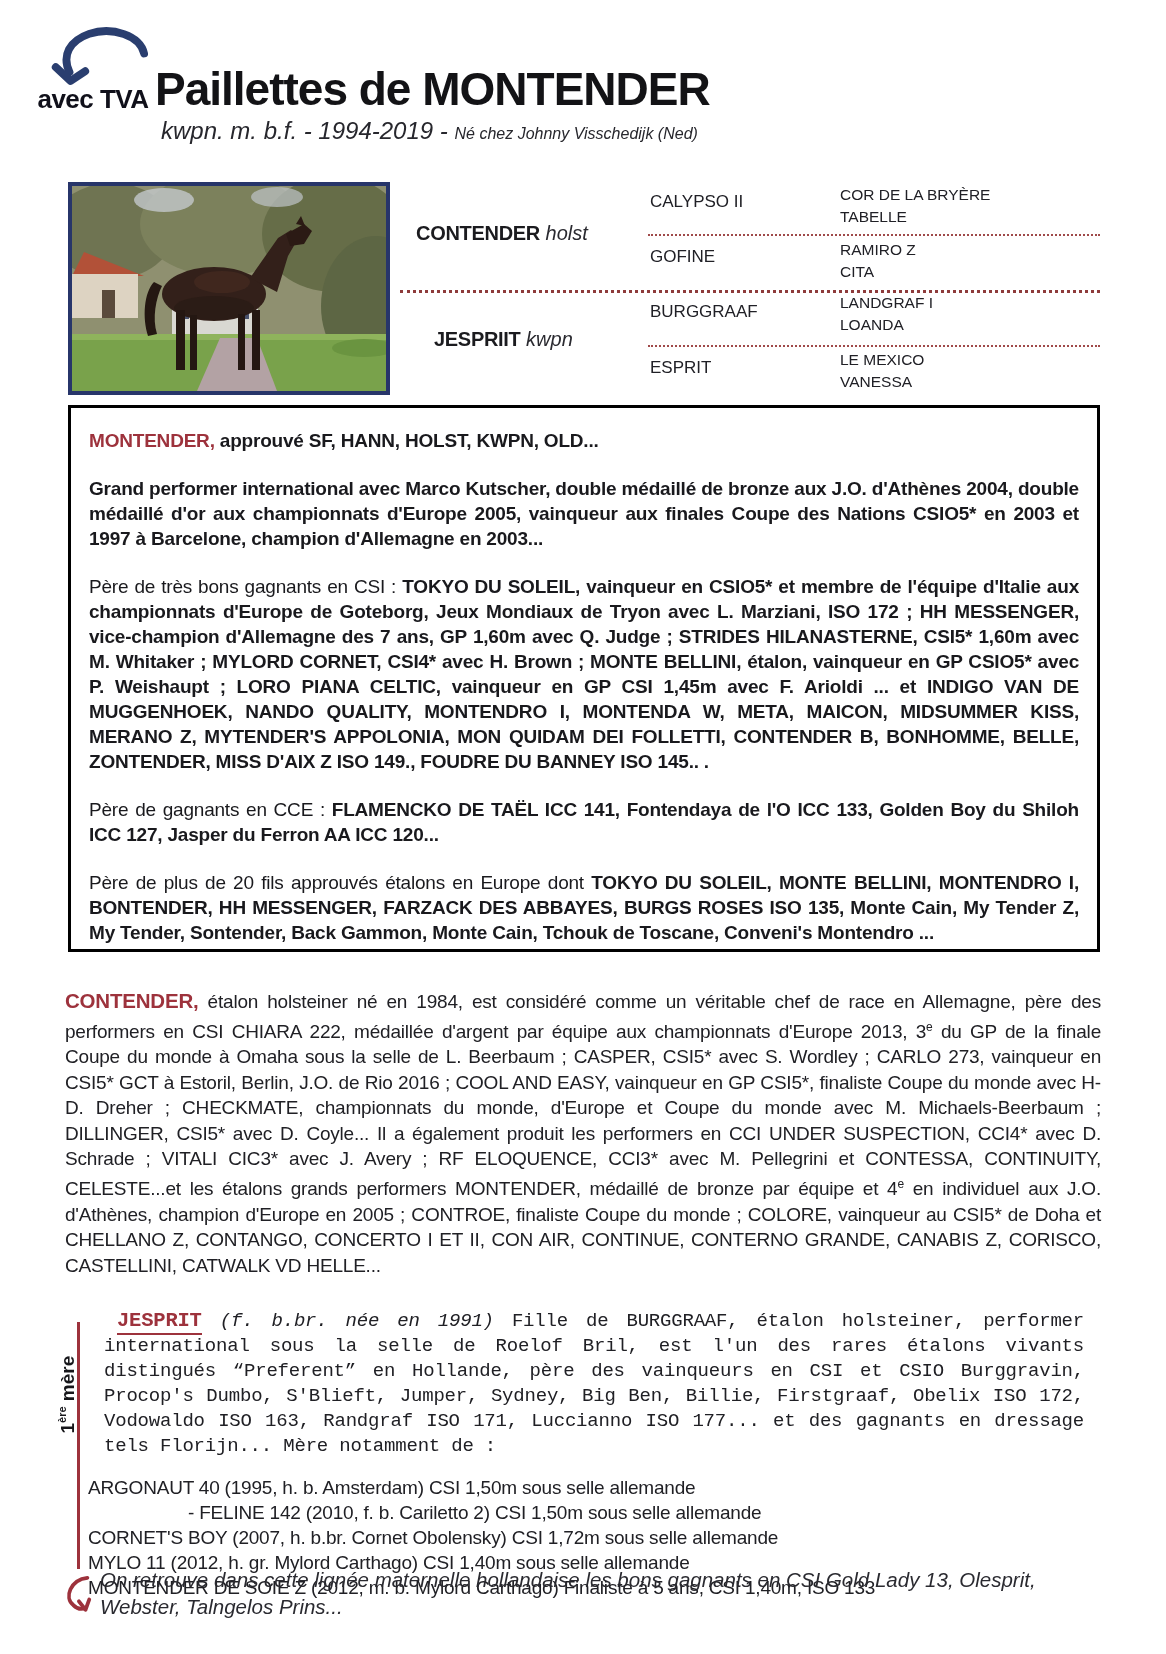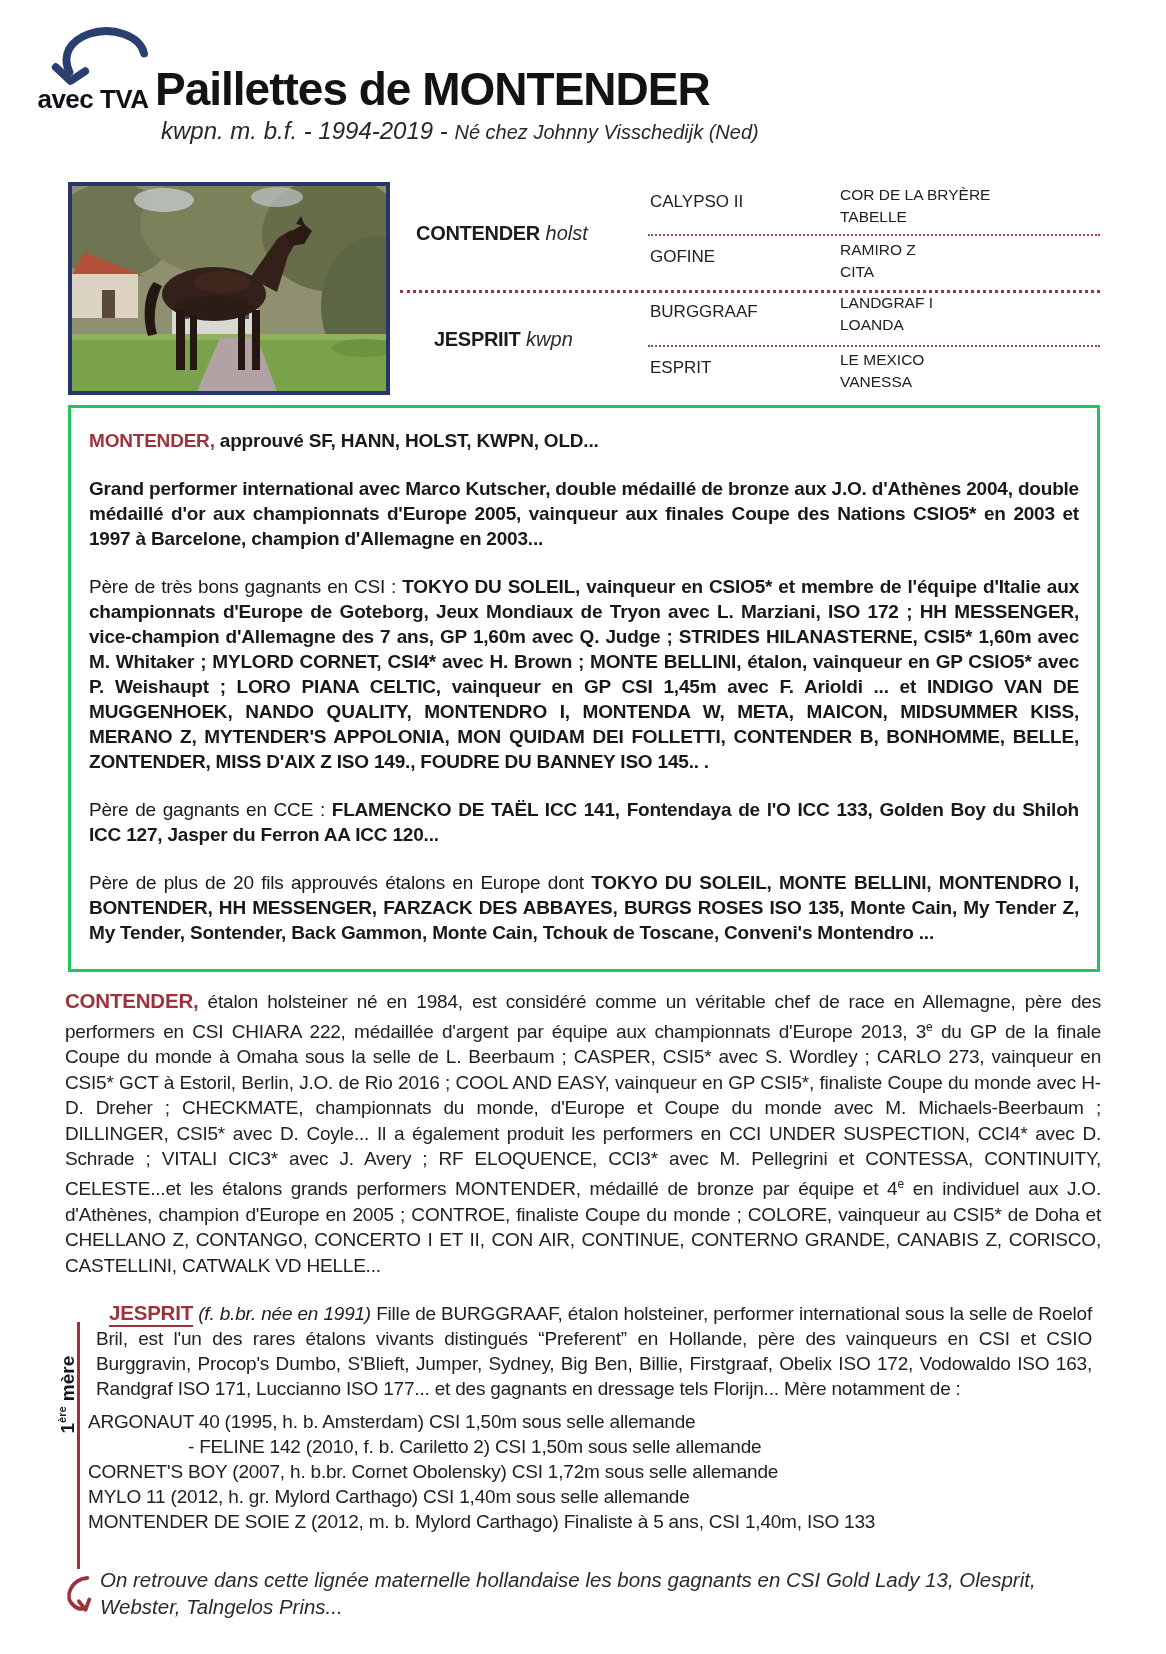--- a/index.html
+++ b/index.html
@@ -10,62 +10,62 @@
     color:#1b1b1f;
   }
   
   .top-arrow {position:absolute; left:42px; top:26px; width:108px; height:60px;}
   .avec-tva {position:absolute; left:28px; top:84px; width:130px; text-align:center;
     font-weight:bold; font-size:26px; letter-spacing:-0.5px; color:#10101a;}
   .title {position:absolute; left:155px; top:62px; font-size:46px; font-weight:bold;
     letter-spacing:-1px; color:#131316; white-space:nowrap;}
   .subtitle {position:absolute; left:161px; top:117px; font-style:italic; color:#27272d; white-space:nowrap;}
   .subtitle .sub-main {font-size:24px;}
-  .subtitle .sub-breeder {font-size:20px;}
+  .subtitle .sub-breeder {font-size:16px;}
   
   .photo {position:absolute; left:68px; top:182px; width:322px; height:213px;
     border:4px solid #27356a; box-sizing:border-box; background:#8a8a6d;}
   .photo svg {display:block; width:100%; height:100%;}
   .ped-name {position:absolute; white-space:nowrap;}
   .ped-sire {left:416px; top:222px; font-size:20px;}
   .ped-dam  {left:434px; top:328px; font-size:20px;}
   .ped-name b {font-weight:bold; letter-spacing:-0.3px;}
   .ped-name i {font-style:italic; font-weight:normal; color:#2a2a30;}
   .gen2 {position:absolute; left:650px; font-size:17px; color:#202026; white-space:nowrap;}
   .g2-0 {top:192px;} .g2-1 {top:247px;} .g2-2 {top:302px;} .g2-3 {top:358px;}
   .gen3 {position:absolute; left:840px; font-size:15.5px; line-height:22px; color:#202026; white-space:nowrap;}
   .g3-0 {top:184px;} .g3-1 {top:239px;} .g3-2 {top:292px;} .g3-3 {top:349px;}
   .dotline {position:absolute; height:0;}
   .dot-a {left:648px; top:234px; width:452px; border-top:2px dotted #a04a4a;}
   .dot-main {left:400px; top:290px; width:700px; border-top:3px dotted #8e3b3b;}
   .dot-b {left:648px; top:345px; width:452px; border-top:2px dotted #a04a4a;}
   
   .mont-box {position:absolute; left:68px; top:405px; width:1032px; box-sizing:border-box;
-    border:3px solid #22c55e; padding:20px 18px 24px 18px;}
+    border:3px solid #000000; padding:20px 18px 4px 18px;}
   .mont-box p {margin:0 0 23px 0; font-size:19px; line-height:25px; text-align:justify;
     letter-spacing:-0.2px; color:#19191d;}
   .mont-box p:last-child {margin-bottom:0;}
   .box-title {font-weight:bold; font-size:20.5px;}
   .red {color:#9d323c; font-weight:bold;}
   .b {font-weight:bold;}
   .lead {font-weight:normal;}
   
   .contender-sec {position:absolute; left:65px; top:988px; width:1036px;
     font-size:19px; line-height:25.5px; text-align:justify; letter-spacing:-0.2px; color:#202025;}
   .contender-sec sup {font-size:12px;}
   .contender-sec .red {font-size:20.5px;}
   
   .jesprit-block {position:absolute; left:88px; top:1292px; width:1012px;
     font-size:19px; line-height:25px; color:#202025;}
   .jesprit-sideline {position:absolute; left:-11px; top:30px; height:247px;
     border-left:3px solid #9d323c;}
   .jesprit-sidelabel {position:absolute; left:-88px; top:88px; width:130px;
     transform:rotate(-90deg); text-align:center; font-weight:bold; font-size:19px; color:#16161a;}
   .jesprit-sidelabel sup {font-size:11px;}
-  .jesprit-para {margin:8px; text-align:justify; text-indent:13px; letter-spacing:-0.2px;}
+  .jesprit-para {margin:16px; text-align:justify; text-indent:13px; letter-spacing:-0.2px;font-family:Liberation Mono, monospace;}
   .jesprit-name {color:#9d323c; font-weight:bold; font-size:20.5px;
     border-bottom:2px solid #9d323c; padding-bottom:1px;}
   .jesprit-birth {font-style:italic;}
   .prog {white-space:nowrap; letter-spacing:-0.2px;}
   .prog.bold {font-weight:normal;}
   .prog.indent {padding-left:100px;}
   
   .footnote {position:absolute; left:62px; top:1566px; width:1044px;}
   .foot-arrow {position:absolute; left:0px; top:8px; width:32px; height:44px;}
   .foot-text {margin-left:38px; font-style:italic; font-size:20.5px; line-height:27px; color:#2a2a30;}

